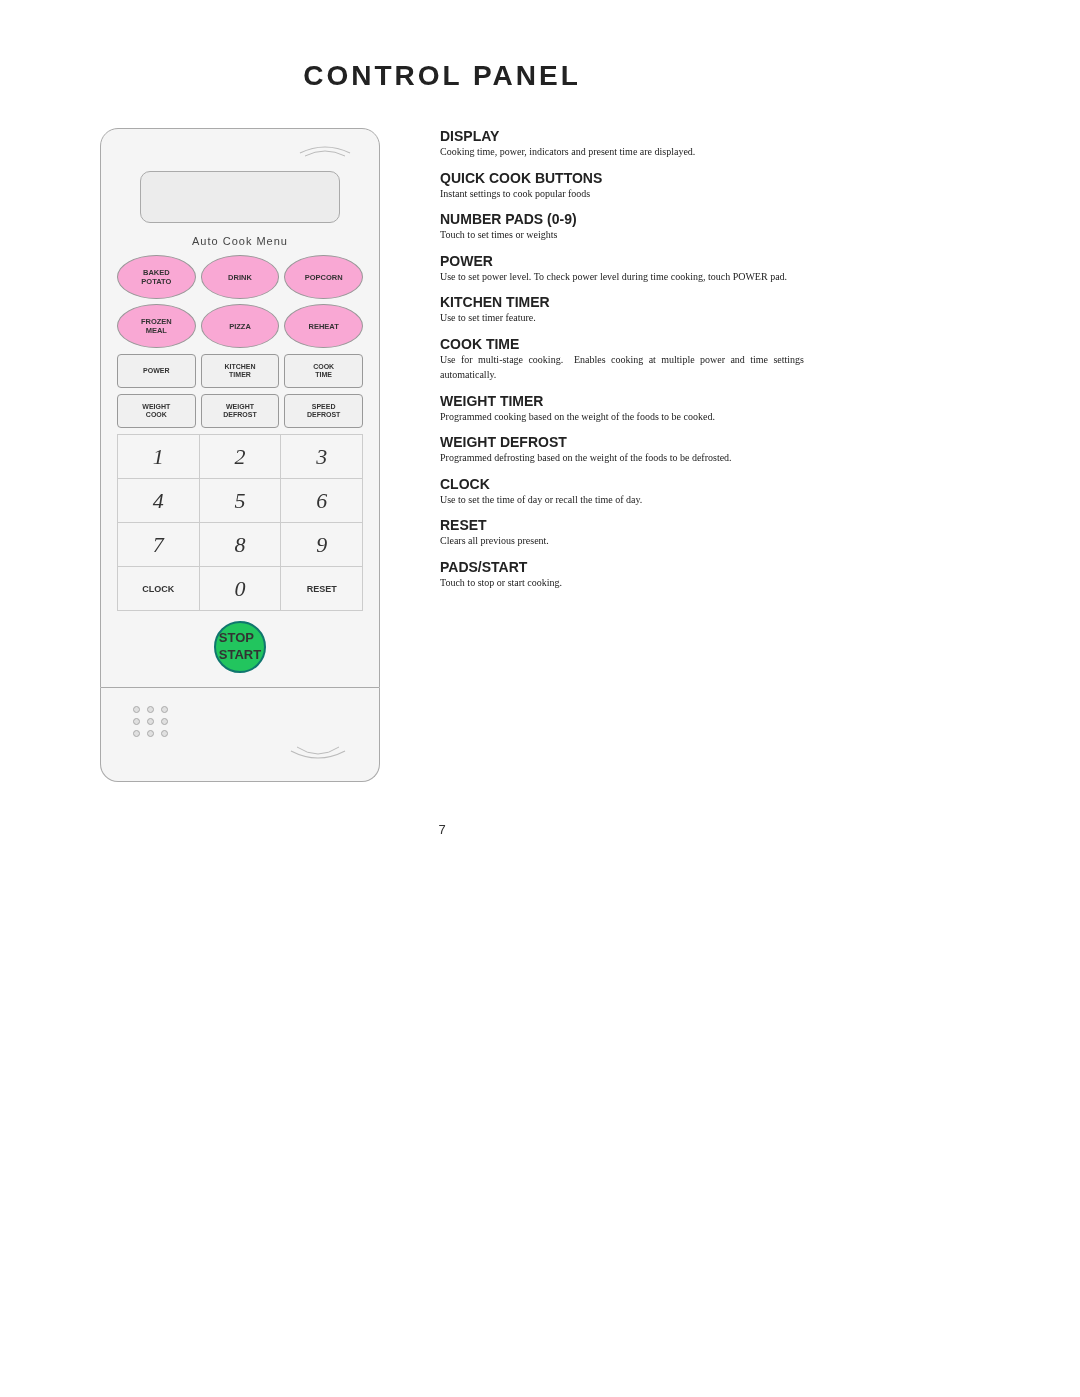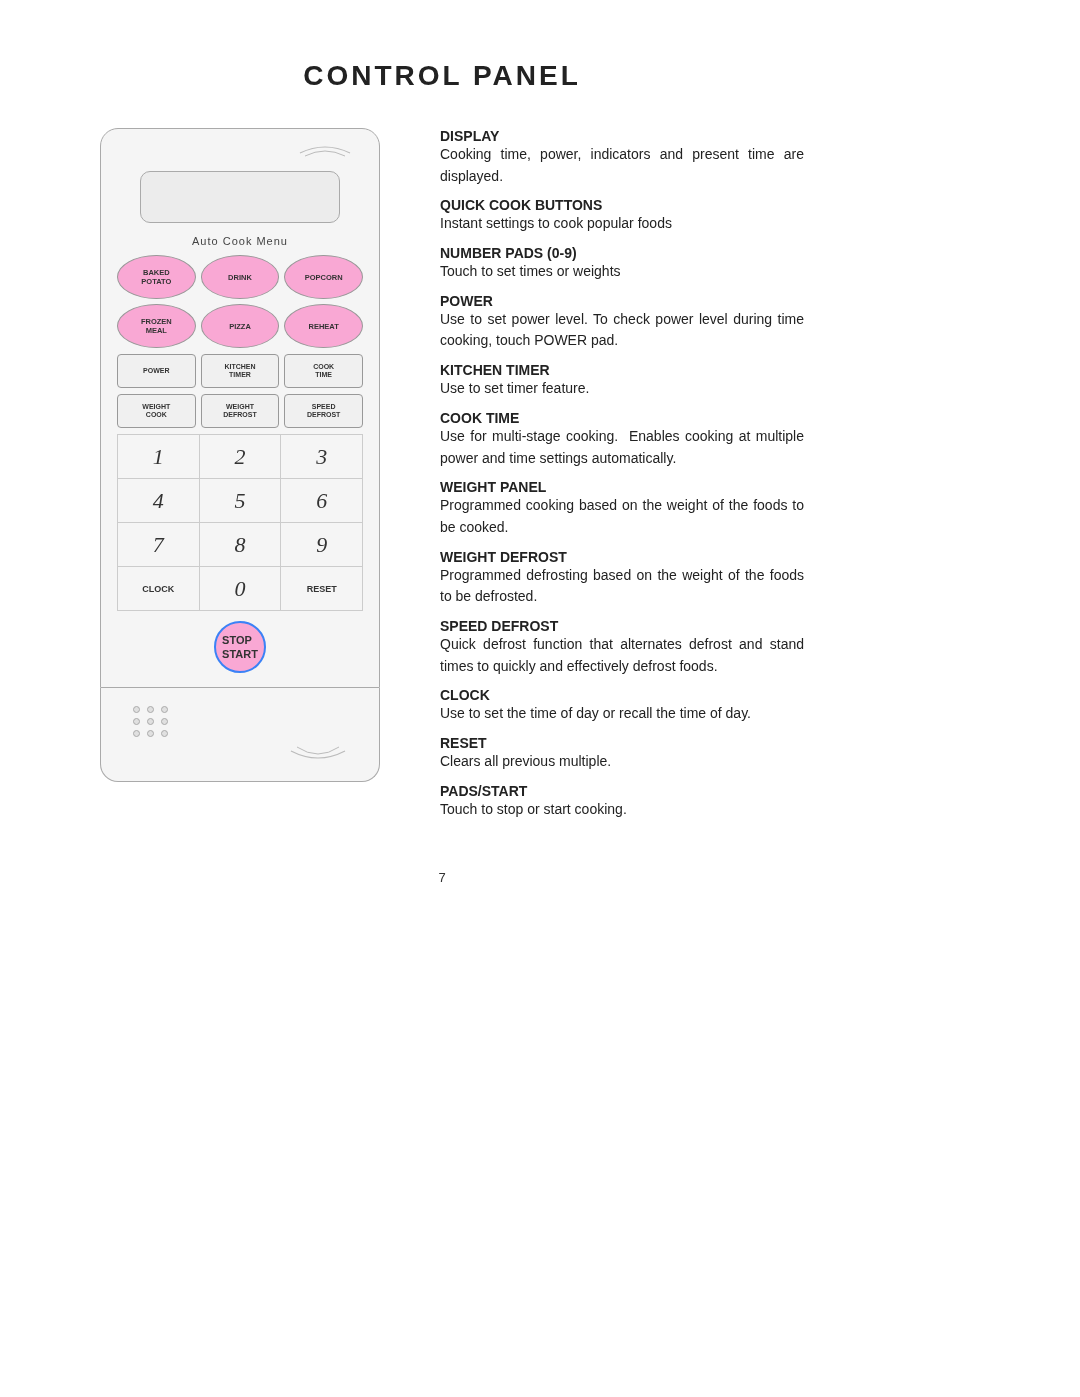--- a/index.html
+++ b/index.html
@@ -132,34 +132,34 @@
     }
     .numkey.small-label {
       font-size: 9px;
       font-style: normal;
       font-family: Arial, sans-serif;
       font-weight: bold;
       text-transform: uppercase;
     }
     
     .stopstart-btn {
-      border: 2px solid #3b82f6;
+      border: 2px solid #0f766e;
       border-radius: 50%;
       width: 52px;
       height: 52px;
       display: flex;
       flex-direction: column;
       align-items: center;
       justify-content: center;
-      font-size: 11px;
+      font-size: 13px;
       font-family: Arial, sans-serif;
       font-weight: bold;
       text-transform: uppercase;
       color: #333;
-      background: #f9a8d4;
+      background: #22c55e;
       margin: 4px auto 4px auto;
       line-height: 1.3;
     }
     .dots-row {
       display: flex;
       flex-direction: row;
       gap: 7px;
     }
     .dot {
       width: 7px;
@@ -177,22 +177,22 @@
     }
     .desc-item {
       margin-bottom: 10px;
     }
     .desc-label {
       font-weight: bold;
       font-size: 14px;
       font-family: Arial, sans-serif;
     }
     .desc-text {
-      font-size: 14px;
-      font-family: Liberation Sans, sans-serif;
+      font-size: 10px;
+      font-family: Liberation Serif, serif;
       line-height: 1.55;
       text-align: justify;
     }
     .page-number {
       width: 100%;
       text-align: center;
       font-size: 13px;
       font-family: Arial, sans-serif;
       margin-top: 40px;
       color: #333;
@@ -358,42 +358,38 @@
         <div class="desc-label">KITCHEN TIMER</div>
         <div class="desc-text">Use to set timer feature.</div>
       </div>
 
       <div class="desc-item">
         <div class="desc-label">COOK TIME</div>
         <div class="desc-text">Use for multi-stage cooking.&nbsp; Enables cooking at multiple power and time settings automatically.</div>
       </div>
 
       <div class="desc-item">
-        <div class="desc-label">WEIGHT PANEL</div>
+        <div class="desc-label">WEIGHT TIMER</div>
         <div class="desc-text">Programmed cooking based on the weight of the foods to be cooked.</div>
       </div>
 
       <div class="desc-item">
         <div class="desc-label">WEIGHT DEFROST</div>
         <div class="desc-text">Programmed defrosting based on the weight of the foods to be defrosted.</div>
       </div>
 
-      <div class="desc-item">
-        <div class="desc-label">SPEED DEFROST</div>
-        <div class="desc-text">Quick defrost function that alternates defrost and stand times to quickly and effectively defrost foods.</div>
-      </div>
 
       <div class="desc-item">
         <div class="desc-label">CLOCK</div>
         <div class="desc-text">Use to set the time of day or recall the time of day.</div>
       </div>
 
       <div class="desc-item">
         <div class="desc-label">RESET</div>
-        <div class="desc-text">Clears all previous multiple.</div>
+        <div class="desc-text">Clears all previous present.</div>
       </div>
 
       <div class="desc-item">
         <div class="desc-label">PADS/START</div>
         <div class="desc-text">Touch to stop or start cooking.</div>
       </div>
 
     </div>
 
   </div>

